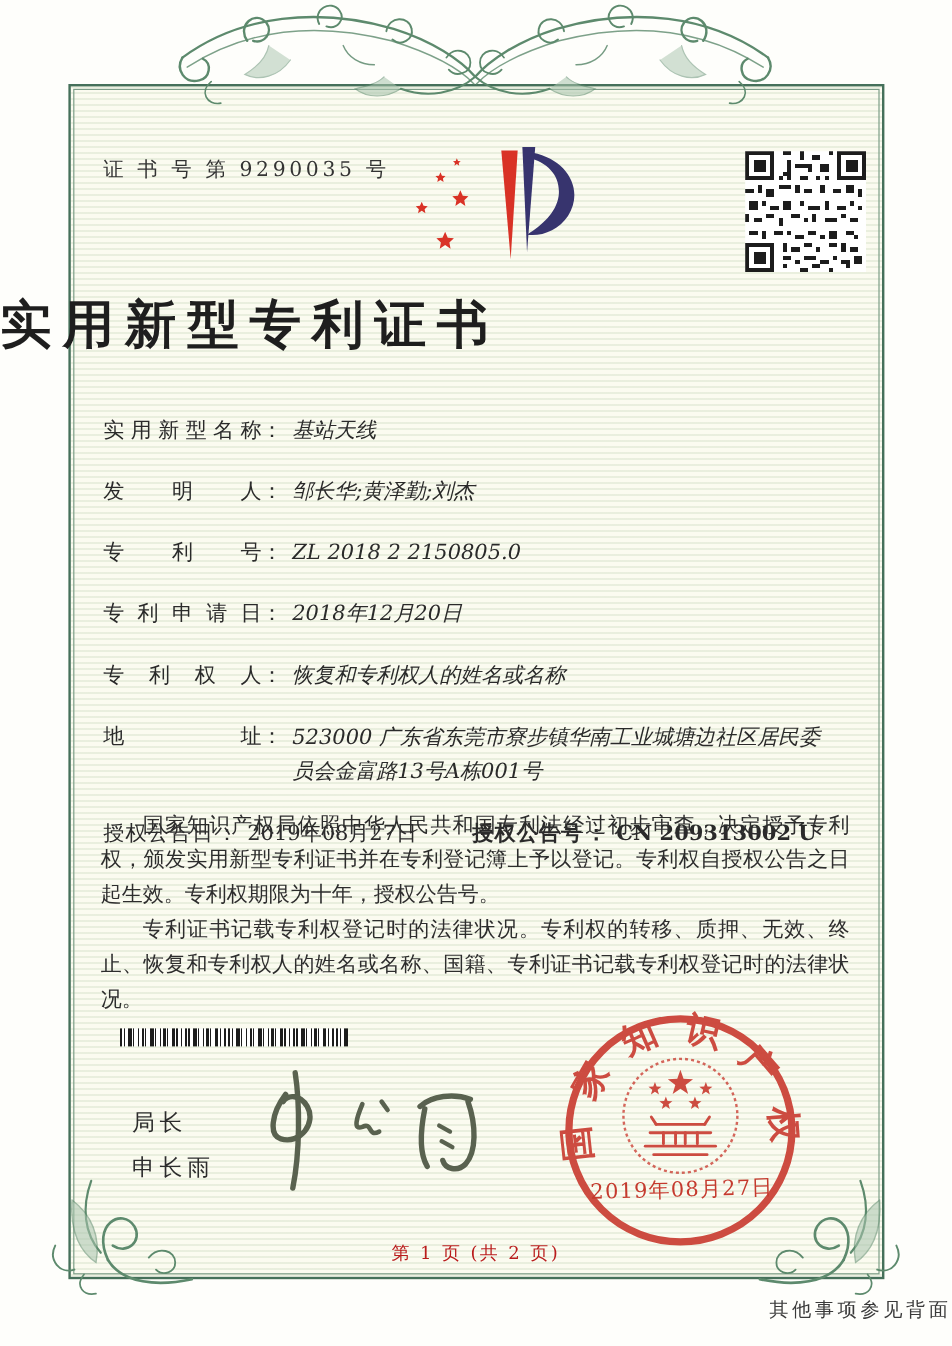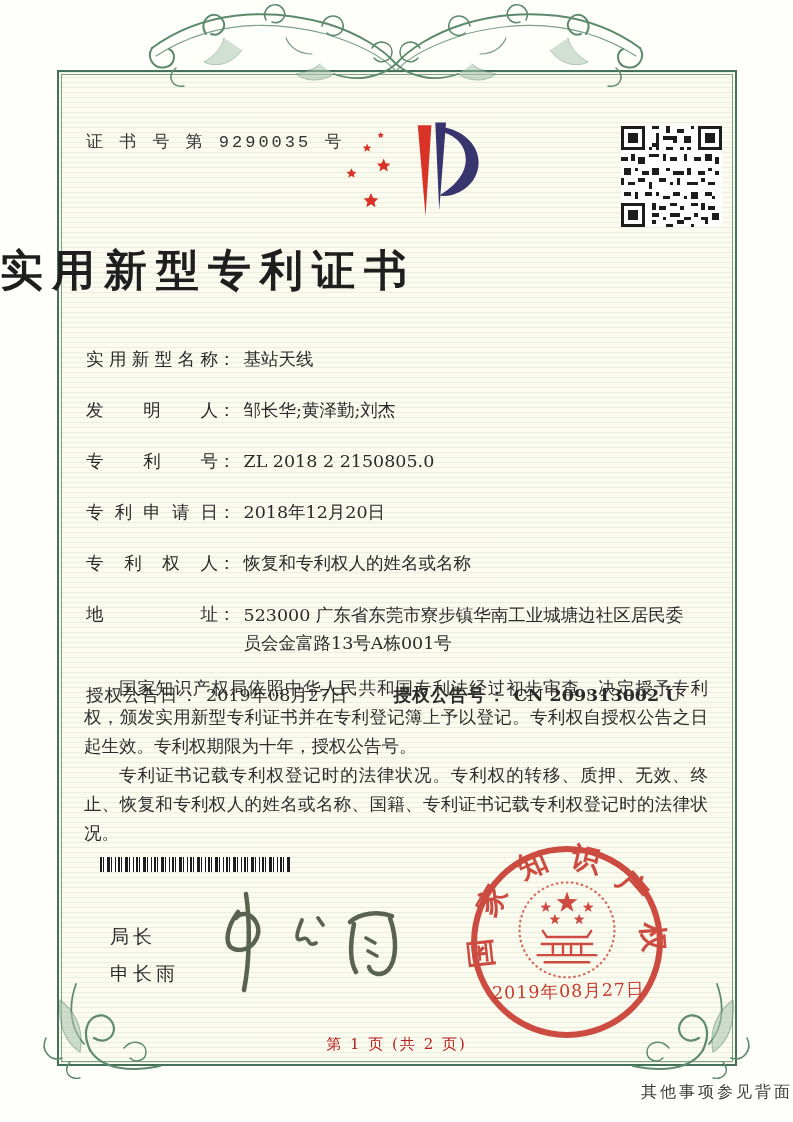--- a/index.html
+++ b/index.html
@@ -18,35 +18,35 @@
       #fbfbf0;
   }
   .frame::before {
     content:""; position:absolute; inset:2px; border:1px solid #7d9e88; pointer-events:none;
   }
   .ornament { position:absolute; z-index:3; }
   .top-lace { left:146px; top:-2px; width:500px; height:92px; }
   .flourish-left  { left:36px;  top:978px; width:125px; height:102px; }
   .flourish-right { left:632px; top:978px; width:125px; height:102px; transform:scaleX(-1); }
 
-  .cert-no { position:absolute; left:86px; top:130px; font-size:17px; letter-spacing:3px; color:#333; z-index:2;font-family:Liberation Mono, monospace; }
+  .cert-no { position:absolute; left:86px; top:130px; font-size:17px; letter-spacing:3px; color:#333; z-index:2; }
 
   .logo { position:absolute; left:330px; top:118px; width:156px; height:120px; z-index:2; }
   .qr   { position:absolute; left:621px; top:126px; width:101px; height:101px; z-index:2; }
 
   .title {
     position:absolute; left:0; top:242px; width:100%; text-align:left;
     font-size:43px; font-weight:600; letter-spacing:9px; color:#1e1e1e; z-index:2;
   }
 
   .fields { position:absolute; left:86px; top:346px; width:630px; z-index:2; font-size:17.5px; }
   .frow { margin-bottom:25px; line-height:26px; display:flex; align-items:flex-start; }
   .flabel { display:inline-block; width:132px; text-align:justify; text-align-last:justify; flex:0 0 auto; }
   .fcolon { flex:0 0 auto; margin-right:8px; }
-  .fvalue { flex:0 1 auto; }
+  .fvalue { flex:0 1 auto;font-style:italic; }
   .addr-value { width:452px; line-height:28px; }
   .grant-row { display:flex; }
   .grant-pair { display:flex; }
   .grant-pair.right { margin-left:46px;font-weight:bold; }
   .grant-pair .glabel { margin-right:2px; letter-spacing:1px; }
 
   .paras { position:absolute; left:84px; top:674px; width:624px; z-index:2;
     font-size:17.5px; line-height:29px; text-align:justify; color:#2d2d2d; }
   .paras p { text-indent:2em; }
 

